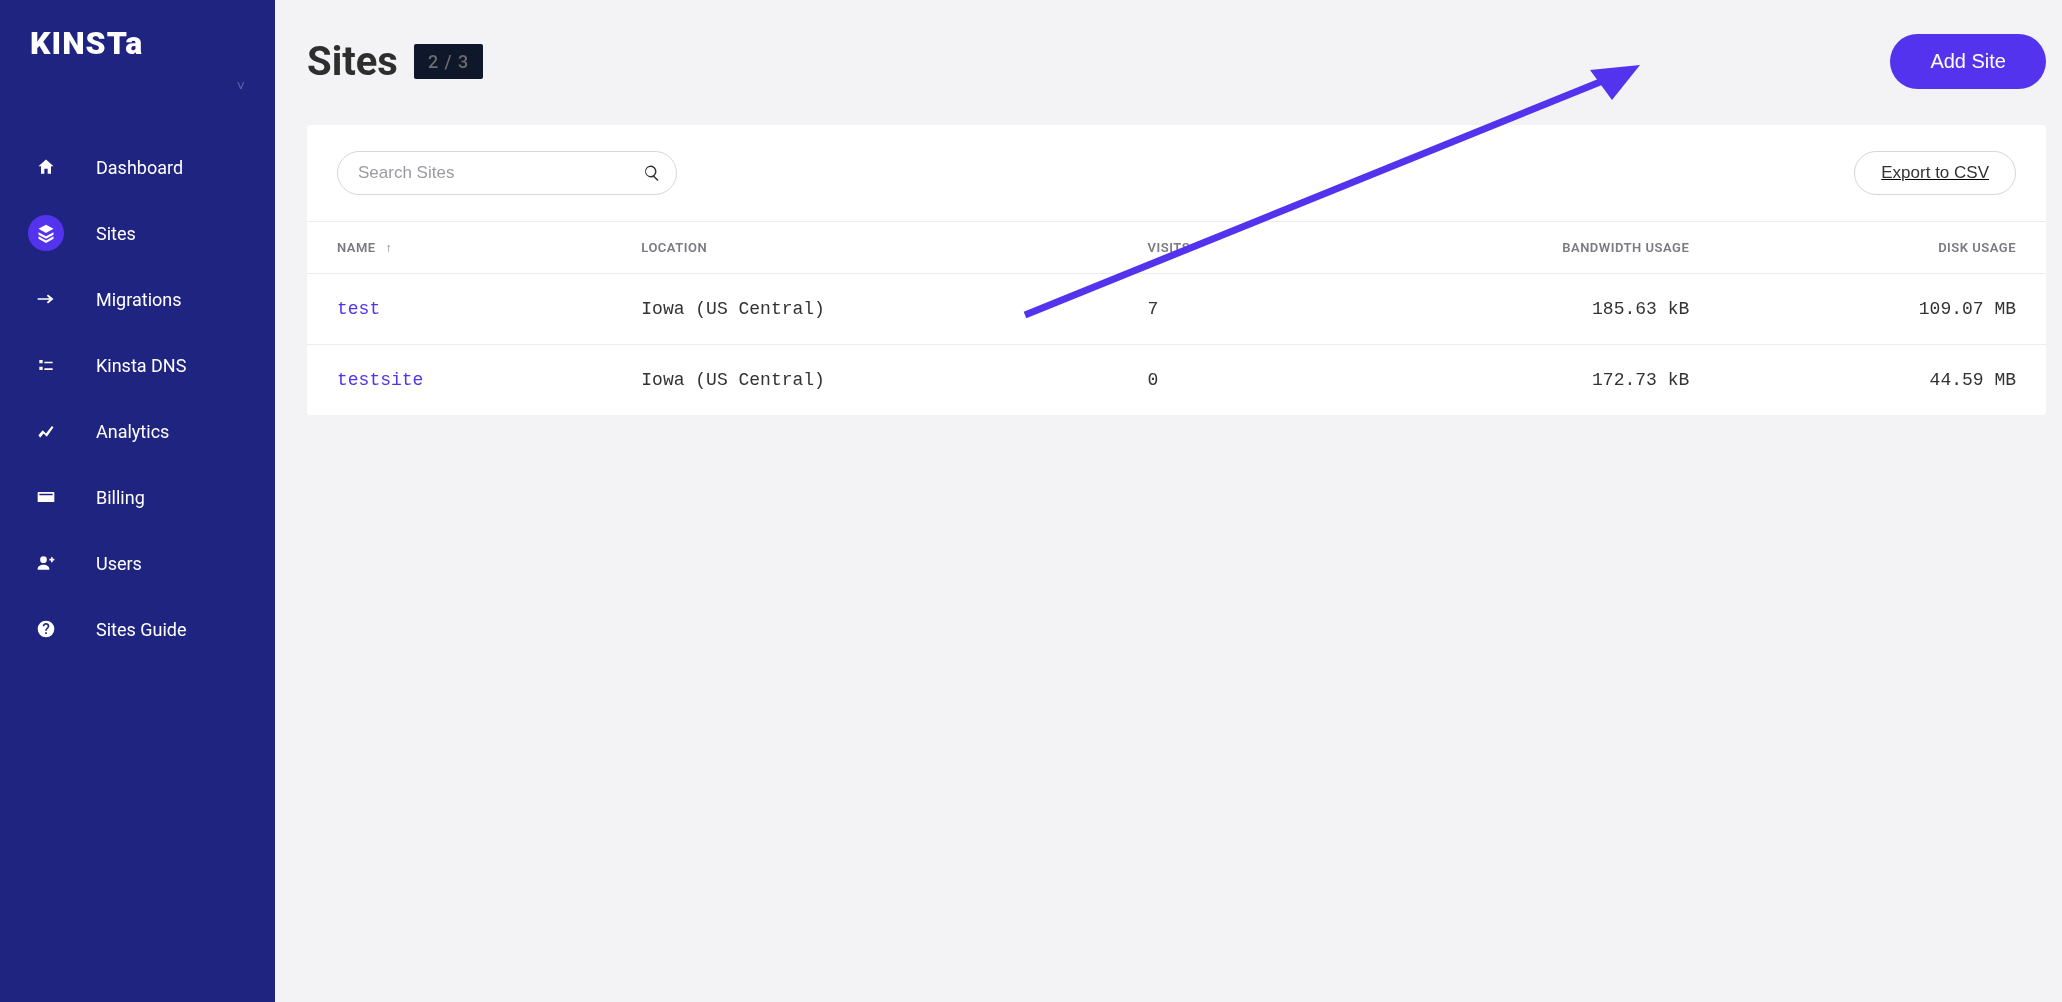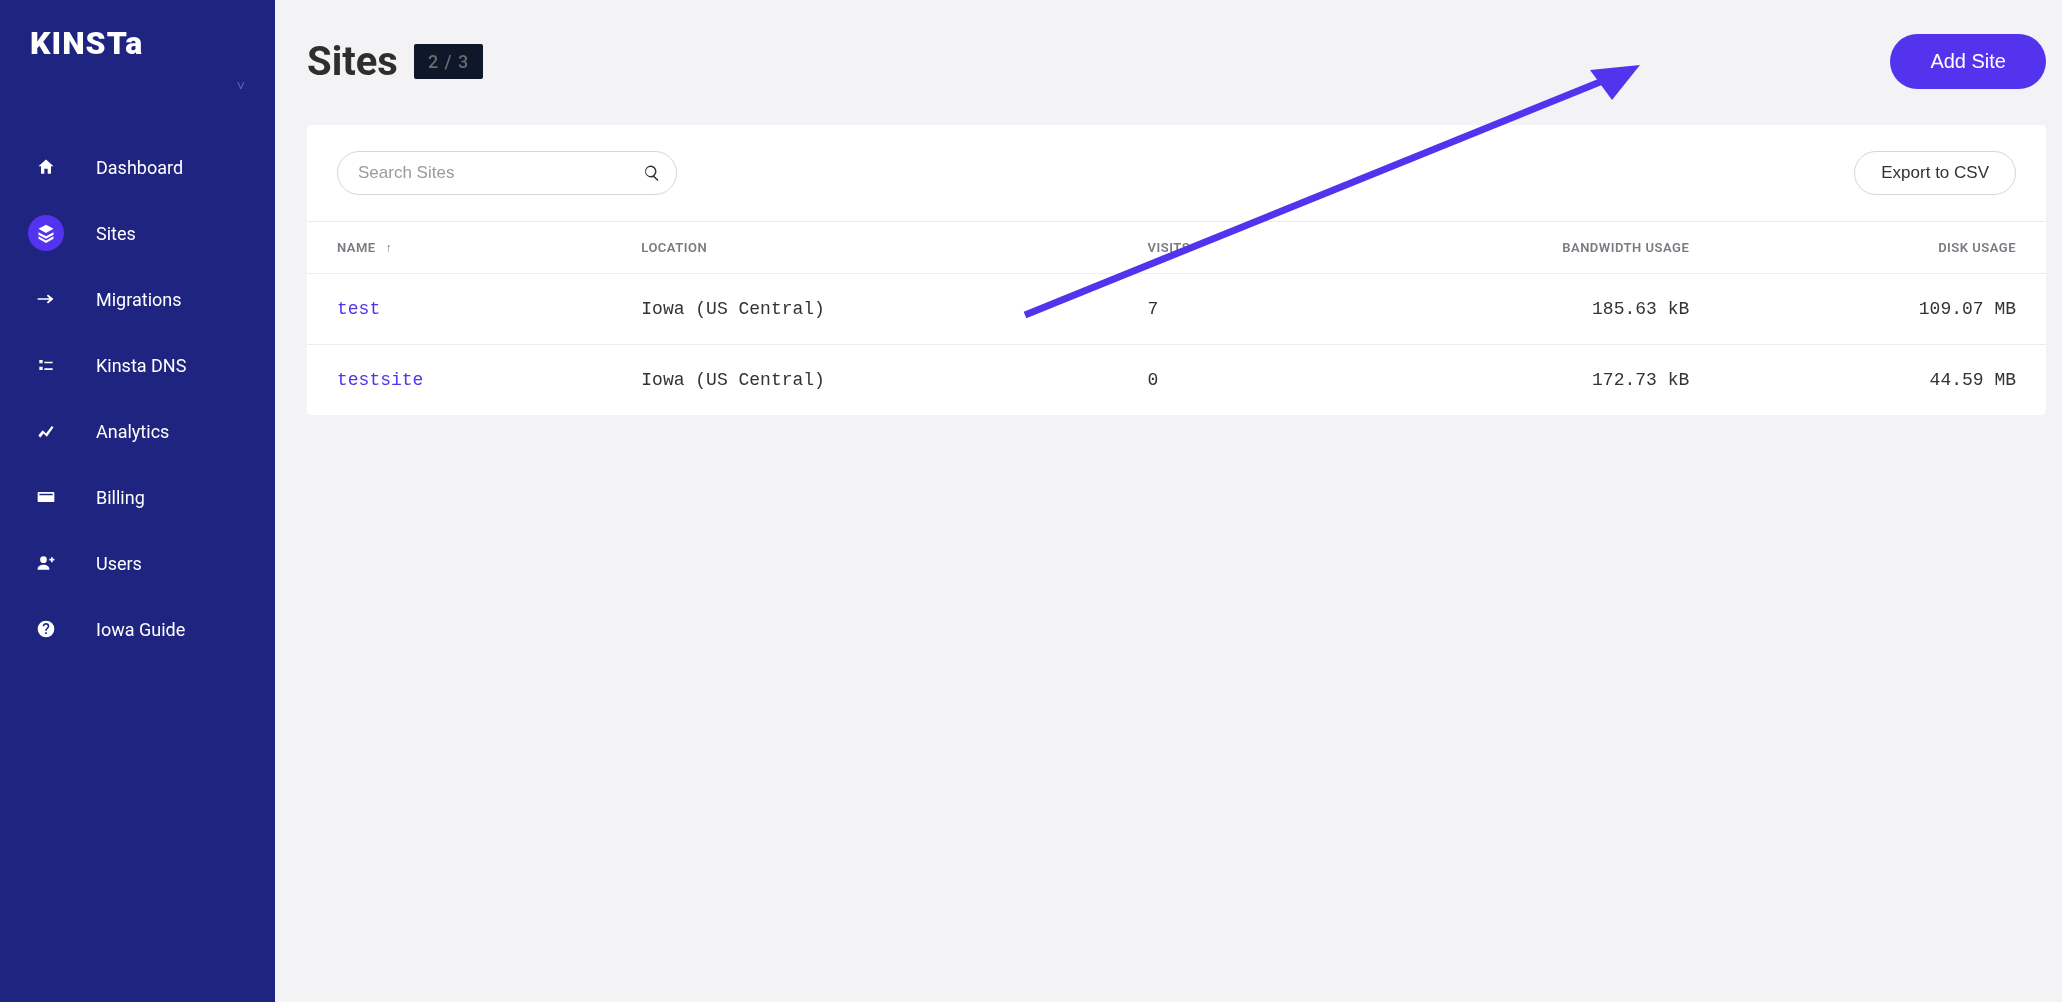--- a/index.html
+++ b/index.html
@@ -93,20 +93,21 @@
     .card {
       background: #fff;
       border-radius: 4px;
       overflow: hidden;
     }
     .card-top {
       display: flex;
       align-items: center;
       justify-content: space-between;
       padding: 26px 30px;
+      text-decoration: underline;
     }
     .search-wrap {
       position: relative;
       width: 340px;
     }
     .search-input {
       width: 100%;
       border: 1px solid #d6d6dc;
       border-radius: 30px;
       padding: 11px 44px 11px 20px;
@@ -233,21 +234,21 @@
           </svg>
       </span>
       <span class="label">Users</span>
     </div>
     <div class="nav-item">
       <span class="icon-wrap">
         <svg viewBox="0 0 24 24">
             <path d="M12 2a10 10 0 100 20 10 10 0 000-20zm1 16h-2v-2h2v2zm1.3-6.3c-.6.6-1.3 1.1-1.3 2.3h-2c0-1.8 1-2.6 1.7-3.2.6-.6 1.3-1.1 1.3-2 0-1-.8-1.8-2-1.8s-2 .8-2 1.8H8c0-2.2 1.8-4 4-4s4 1.6 4 3.6c0 1.3-.9 2.1-1.7 3.3z"></path>
           </svg>
       </span>
-      <span class="label">Iowa Guide</span>
+      <span class="label">Sites Guide</span>
     </div>
   </nav>
 </aside>
 
 <main class="main">
   <div class="header-row">
     <div class="title-wrap">
       <h1 class="page-title">Sites</h1>
       <span class="count-badge">2 / 3</span>
     </div>

